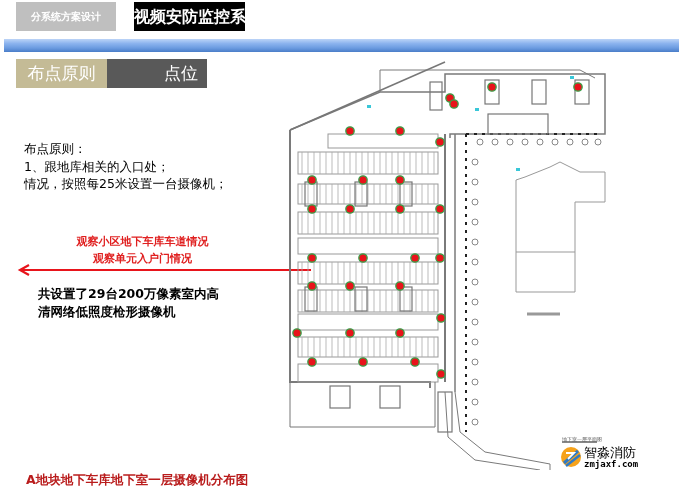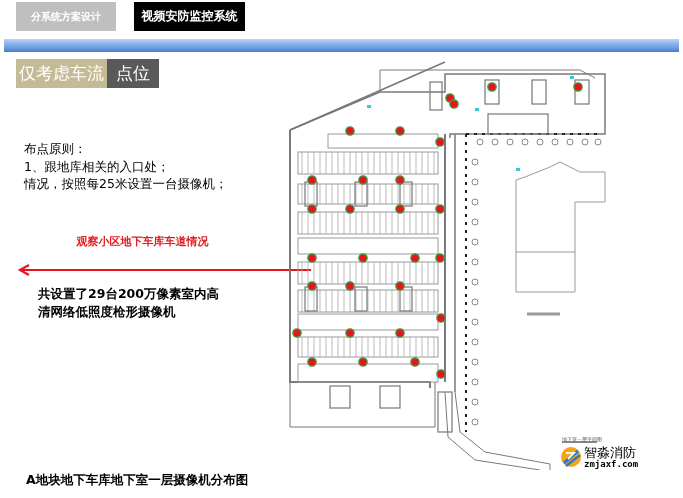--- a/index.html
+++ b/index.html
@@ -1,64 +1,65 @@
 <!DOCTYPE html>
 <html><head>
 <meta charset="utf-8">
 <style>
   html, body { margin:0; padding:0; background:#ffffff; }
   body { width:683px; height:498px; position:relative; overflow:hidden;
          font-family:"DejaVu Sans", "Liberation Sans", sans-serif; }
   .hdr-left { position:absolute; left:16px; top:2px; width:100px; height:29px; background:#bfbfbf;
               color:#ffffff; font-size:10px; font-weight:bold; line-height:29px; text-align:center; }
   .hdr-right { position:absolute; left:134px; top:2px; width:111px; height:29px; background:#000000;
-               color:#ffffff; font-size:12px; font-weight:bold; line-height:29px; text-align:center; white-space:nowrap; }
+               color:#ffffff; font-size:16px; font-weight:bold; line-height:29px; text-align:center; white-space:nowrap; }
   .title-bar { position:absolute; left:4px; top:39px; width:675px; height:13px;
                background:linear-gradient(to bottom,#bcd4f7 0%,#8bb3ee 35%,#6b9be0 70%,#4a7dc8 100%); }
   .tab-a { position:absolute; left:16px; top:59px; width:91px; height:29px; background:#c4bb96;
            color:#ffffff; font-size:17px; line-height:29px; text-align:center; }
   .tab-b { position:absolute; left:107px; top:59px; width:52px; height:29px; background:#595959;
-           color:#ffffff; font-size:17px; line-height:29px; text-align:center; }
+           color:#ffffff; font-size:17px; line-height:29px; text-align:center;padding-left:48px; }
   .principles { position:absolute; left:24px; top:140px; font-size:12.5px; font-weight:normal; color:#000;
                 line-height:17.5px; }
   .principles div { white-space:nowrap; }
   .observe { position:absolute; left:40px; top:233px; width:205px; font-size:11px; font-weight:bold;
              color:#e02020; line-height:17px; text-align:center; }
   .arrow { position:absolute; left:16px; top:264px; width:295px; height:12px; }
   .summary { position:absolute; left:38px; top:285px; font-size:12.5px; font-weight:bold; color:#000;
              line-height:18px; }
   .summary div { white-space:nowrap; }
-  .caption { position:absolute; left:26px; top:472px; font-size:12.5px; font-weight:bold; color:#000000;
+  .caption { position:absolute; left:26px; top:472px; font-size:12.5px; font-weight:bold; color:#b91c1c;
              white-space:nowrap; }
   .page-num { position:absolute; left:624px; top:472px; font-size:13px; font-weight:bold; color:#1f3864;margin-top:32px; }
   .plan { position:absolute; left:270px; top:52px; width:413px; height:418px; }
   .logo-cn { position:absolute; left:584px; top:444px; font-size:13px; color:#000; white-space:nowrap; }
   .logo-en { position:absolute; left:584px; top:459px; font-size:9px; font-family:"DejaVu Sans Mono", monospace;
              color:#000; font-weight:bold; white-space:nowrap; }
   .logo-mark { position:absolute; left:560px; top:446px; width:22px; height:22px; }
   .plan-label { position:absolute; left:562px; top:436px; font-size:5px; color:#555; white-space:nowrap; }
 </style>
 </head>
 <body>
 
 <div class="hdr-left">分系统方案设计</div>
 <div class="hdr-right">视频安防监控系统</div>
 <div class="title-bar"></div>
 
-<div class="tab-a">仅考虑车流</div>
+<div class="tab-a">布点原则</div>
 <div class="tab-b">点位</div>
 
 <div class="principles">
   <div>布点原则：</div>
   <div>1、跟地库相关的入口处；</div>
   <div>情况，按照每25米设置一台摄像机；</div>
 </div>
 
 <div class="observe">
   <div>观察小区地下车库车道情况</div>
+  <div>观察单元入户门情况</div>
 </div>
 
 <svg class="arrow" viewBox="0 0 295 12">
   <line x1="6" y1="6" x2="295" y2="6" stroke="#e8141b" stroke-width="2.2"></line>
   <polyline points="13,1 4,6 13,11" fill="none" stroke="#e8141b" stroke-width="2.2"></polyline>
 </svg>
 
 <div class="summary">
   <div>共设置了29台200万像素室内高</div>
   <div>清网络低照度枪形摄像机</div>

